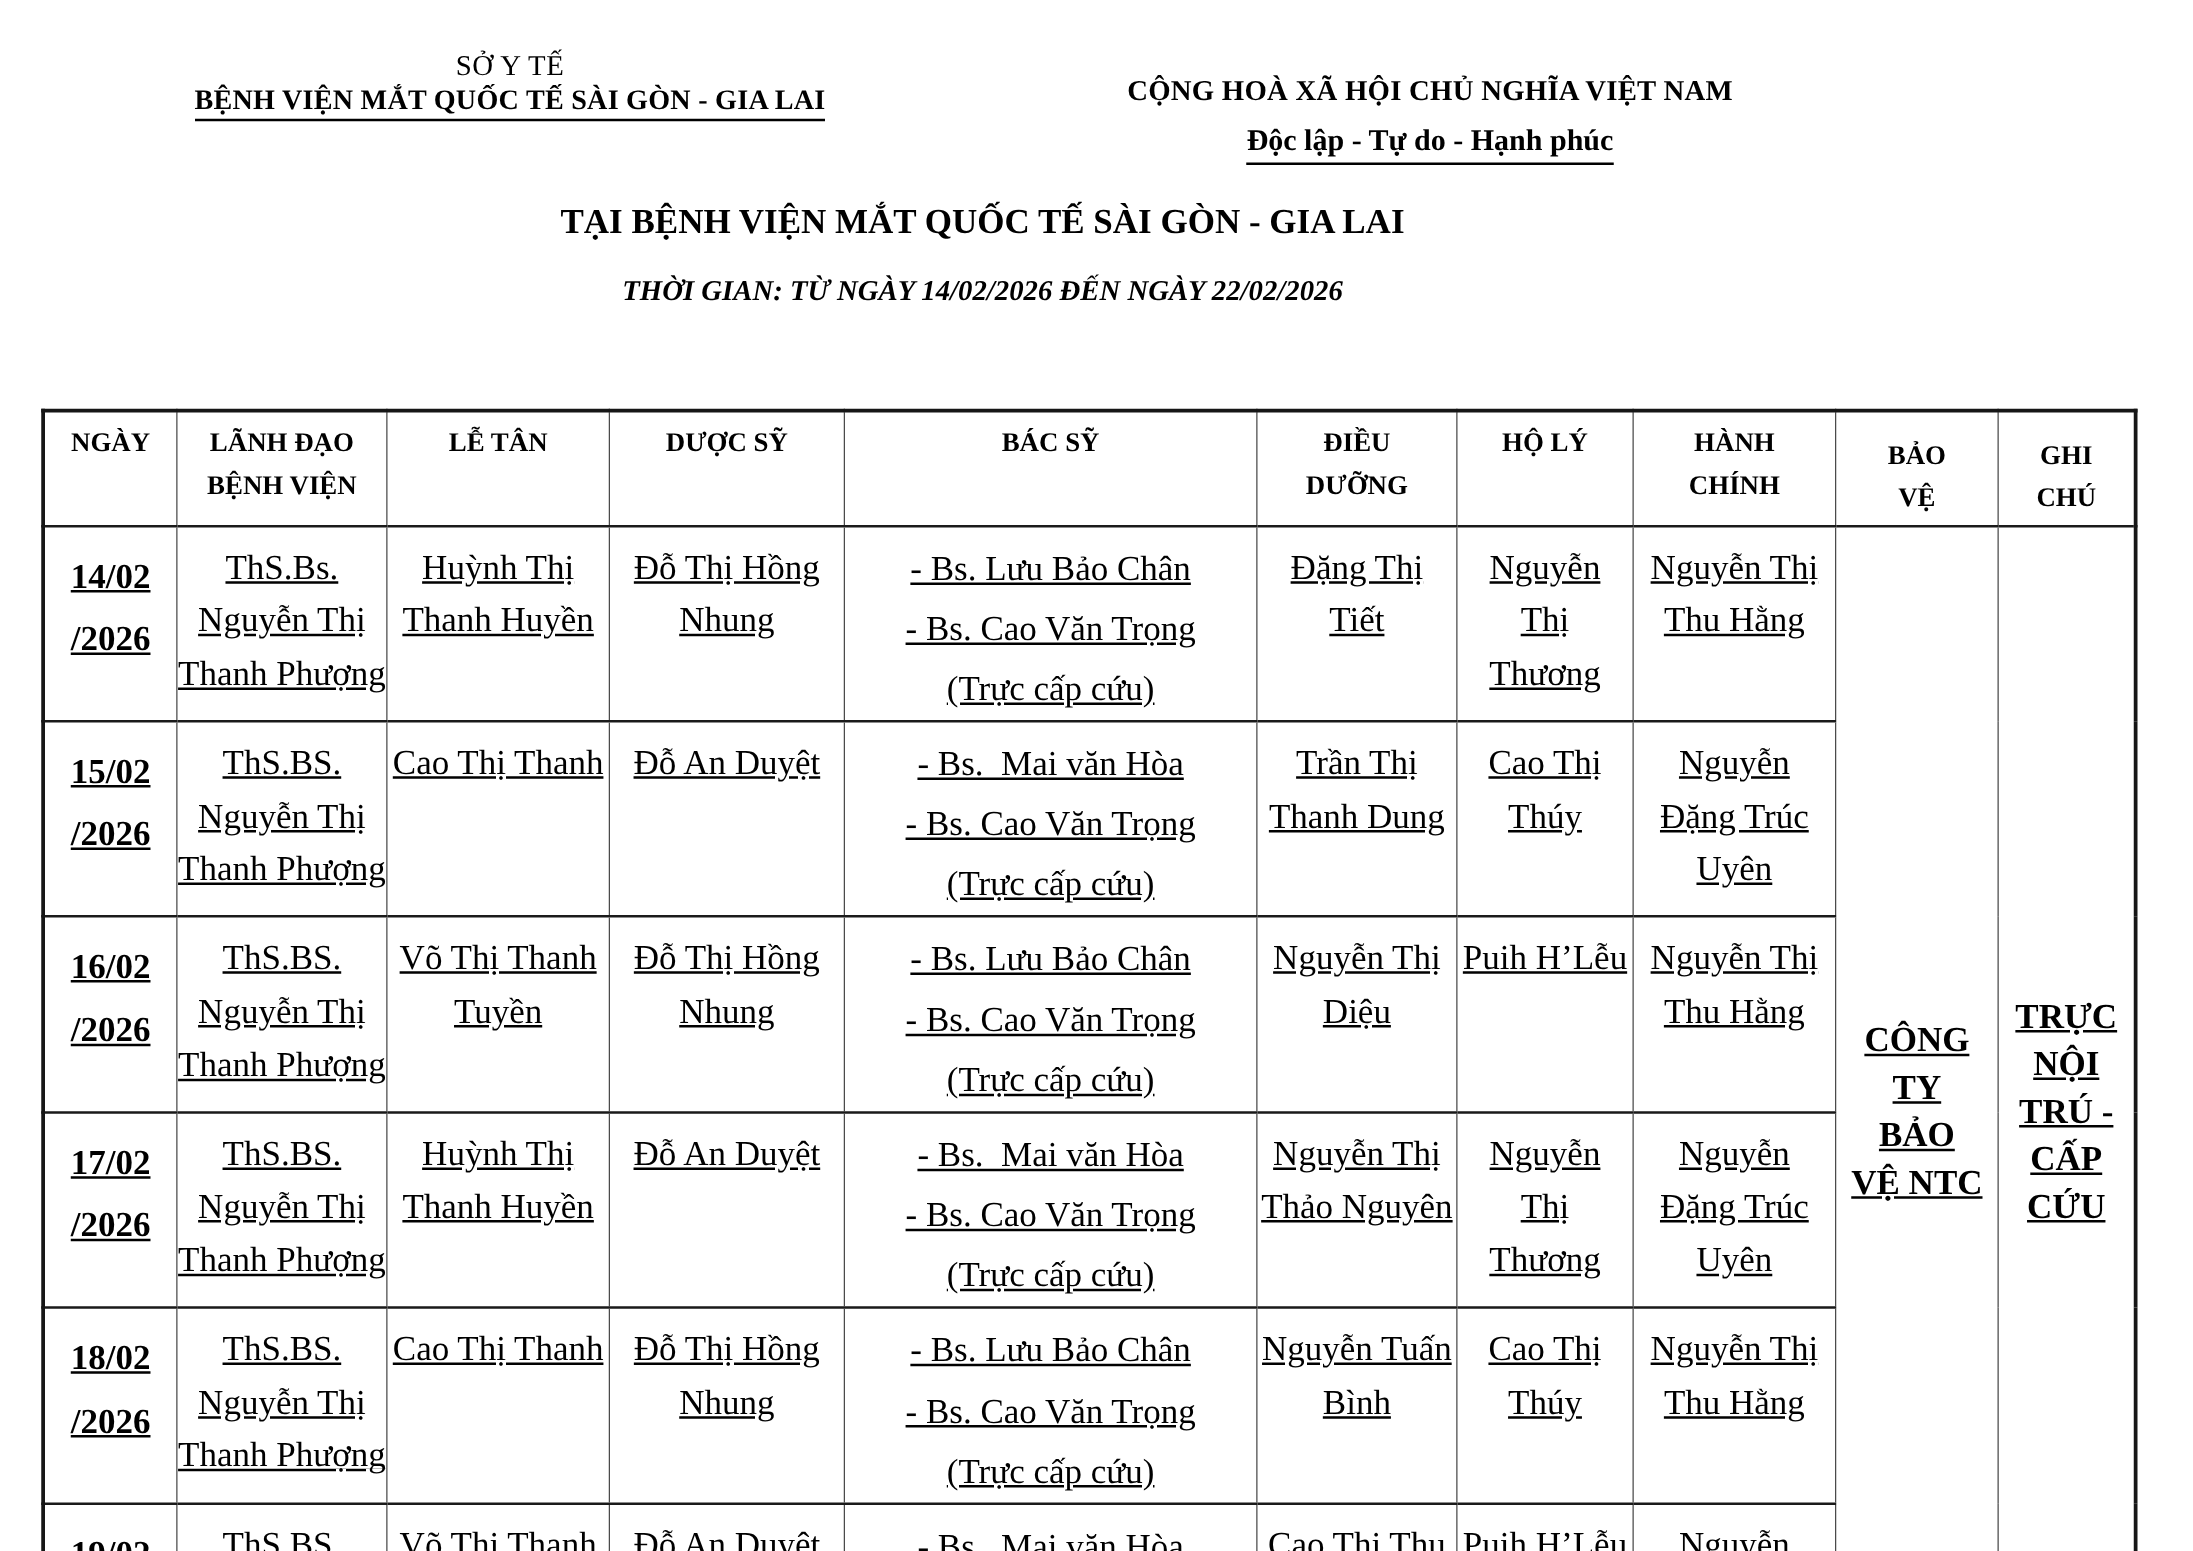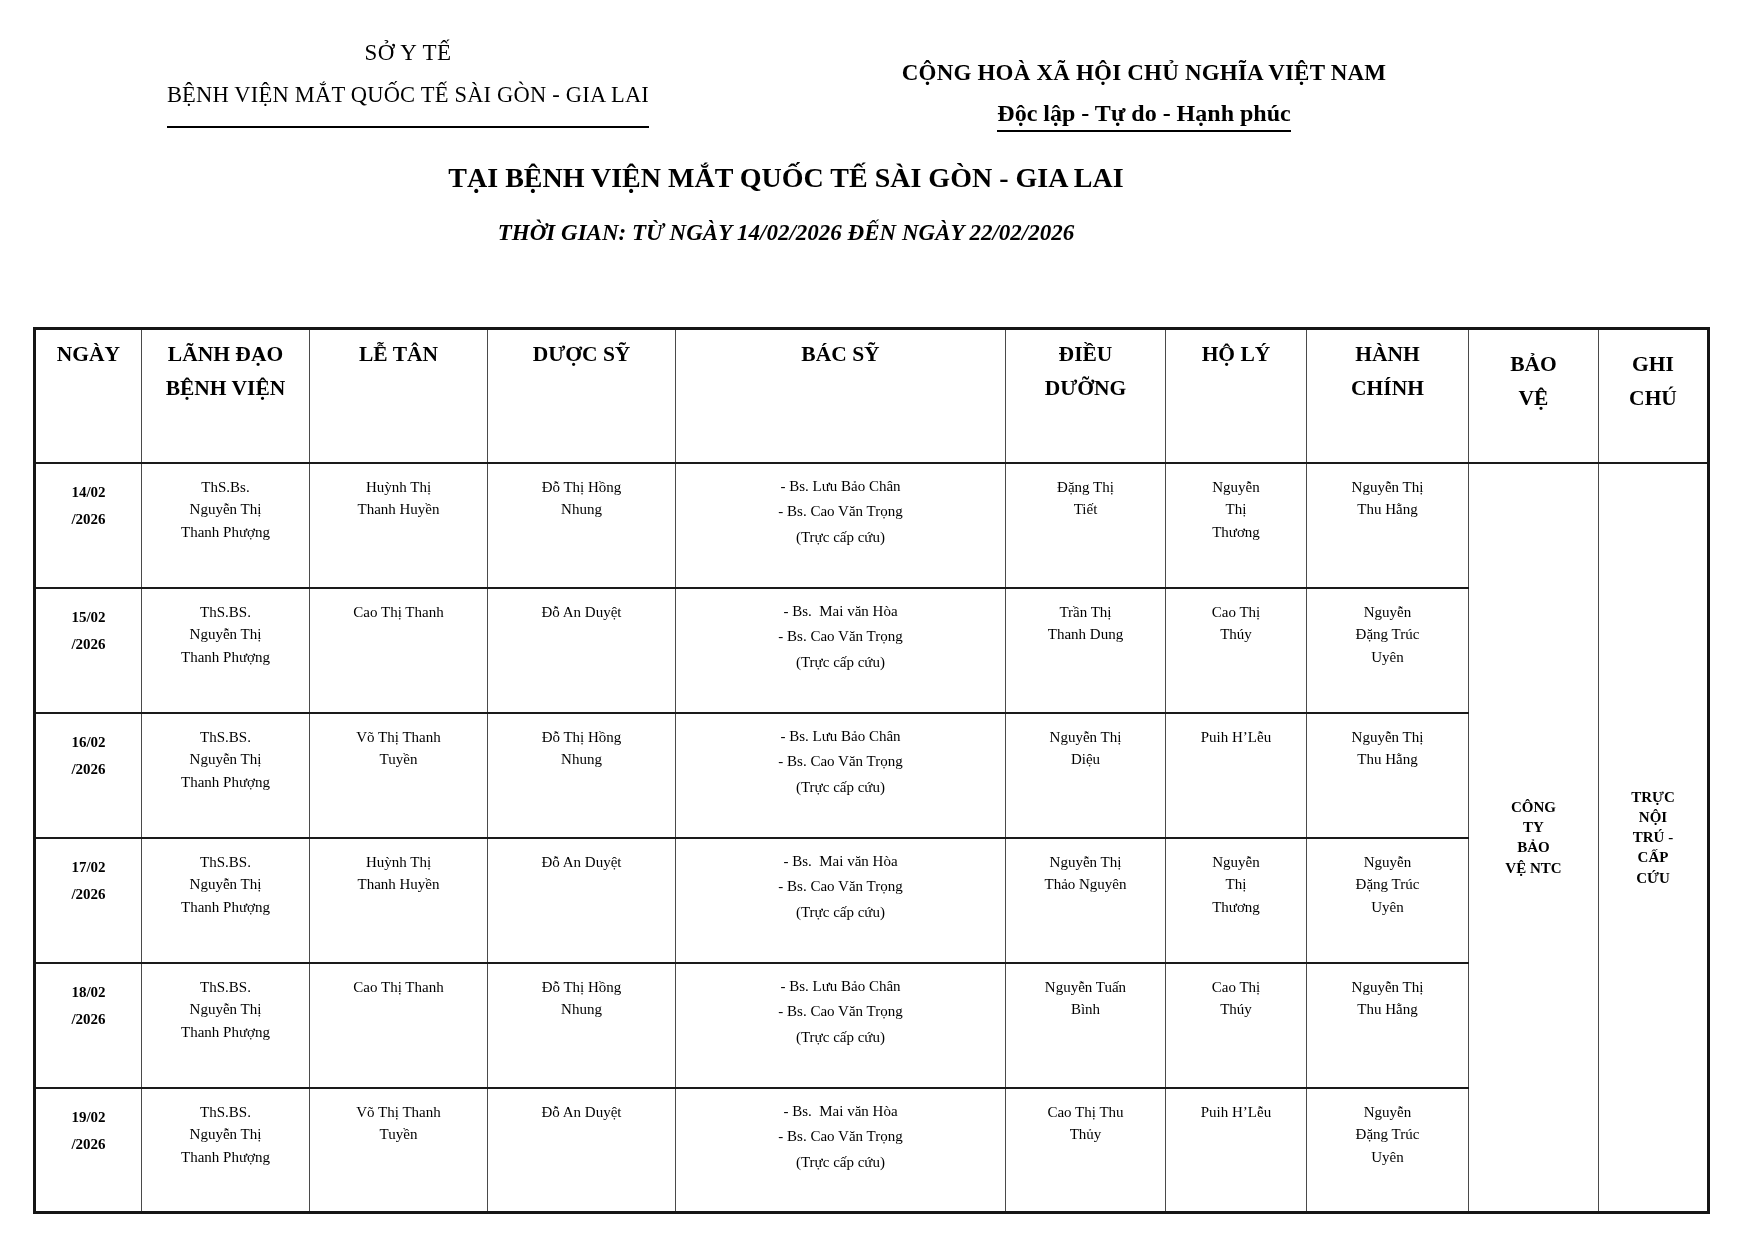--- a/index.html
+++ b/index.html
@@ -4,22 +4,22 @@
 <style>
   * { margin:0; padding:0; box-sizing:border-box; }
   html,body { background:#ffffff; }
   body {
     width:1754px; height:1241px; position:relative; overflow:hidden;
     color:#000; font-family:"Liberation Serif","DejaVu Serif",serif;
   }
   .letterhead-left { position:absolute; top:40px; left:112px; width:592px; text-align:center; }
   .dept-name { font-size:23px; letter-spacing:0.5px; }
   .hosp-name {
-    margin-top:16px; font-size:22.5px; font-weight:normal; display:inline-block;
-    border-bottom:2.5px solid #000; padding-bottom:18px; letter-spacing:0.2px;
+    margin-top:1px; font-size:22.5px; font-weight:bold; display:inline-block;
+    border-bottom:2.5px solid #000; padding-bottom:2px; letter-spacing:0.2px;
   }
   .letterhead-right { position:absolute; top:40px; left:858px; width:572px; text-align:center;margin-top:20px; }
   .nat-title { font-size:23px; font-weight:bold; letter-spacing:0.2px; }
   .nat-motto {
     margin-top:14px; font-size:24px; font-weight:bold; display:inline-block;
     border-bottom:2.5px solid #000; padding-bottom:3px;
   }
   .title-block { position:absolute; top:139px; left:0; width:1572px; text-align:center; }
   .main-title   { font-size:28px; font-weight:bold; }
   .sub-title    { font-size:28px; font-weight:bold; margin-top:23px; }
@@ -28,29 +28,29 @@
   table.duty {
     position:absolute; top:327px; left:33px; width:1674px;
     border-collapse:collapse; table-layout:fixed;
     border:3px solid #161616;
   }
   .duty th, .duty td {
     border-left:1.5px solid #4a4a4a; border-right:1.5px solid #4a4a4a;
     border-top:2px solid #1a1a1a; border-bottom:2px solid #1a1a1a;
     text-align:center; vertical-align:top; overflow:hidden;
   }
-  .duty thead tr { height:134px; }
+  .duty thead tr { height:92px; }
   .duty tbody tr { height:125px; }
   .duty th {
     font-size:21.5px; font-weight:bold; white-space:pre-line;
     line-height:1.6; padding-top:7px;
   }
   .duty th.low { padding-top:17px; }
   .duty td {
-    font-size:15px; white-space:pre-line; line-height:1.52; padding-top:12px;
+    font-size:28px; white-space:pre-line; line-height:1.52; padding-top:12px;text-decoration:underline;
   }
   .duty td.date { font-weight:bold; line-height:1.8; padding-top:15px; }
   .duty td.doctors { white-space:pre-wrap; line-height:1.72; padding-top:10px; }
   .duty td.merged {
     vertical-align:middle; font-weight:bold; white-space:pre-line;
     line-height:1.35; padding-top:0;
   }
 </style>
 </head>
 <body>

